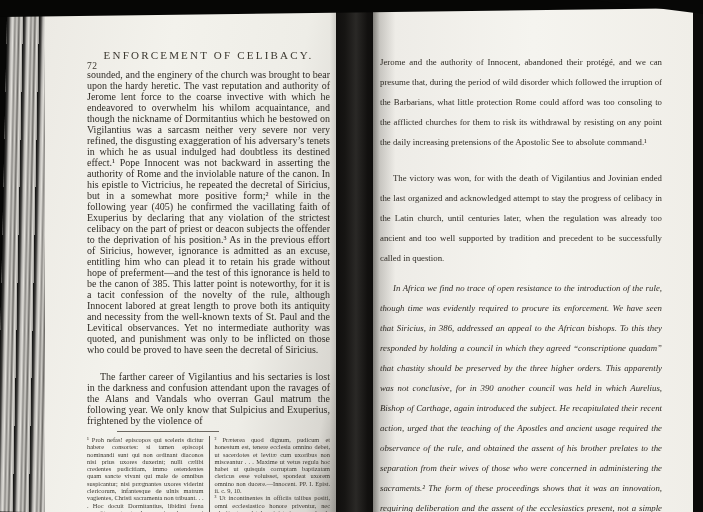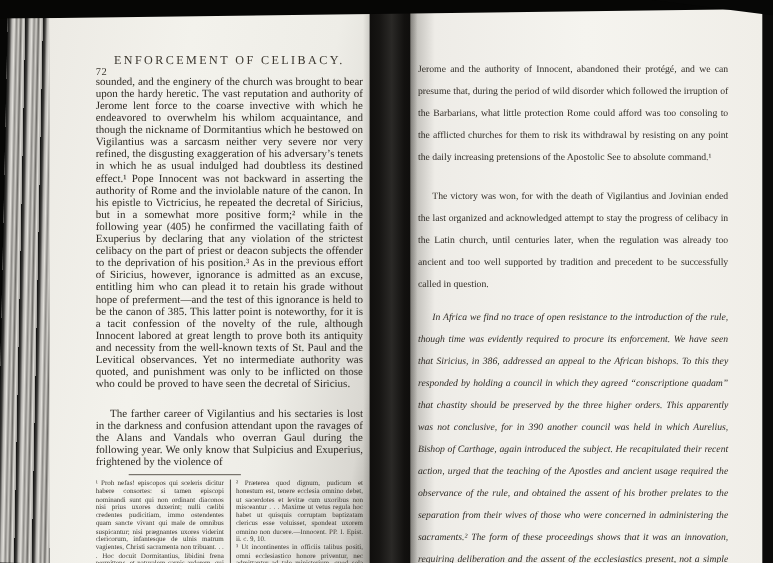--- a/index.html
+++ b/index.html
@@ -66,21 +66,21 @@
 
   <div class="fore-edge-shade"></div>
   <div class="fore-edge"></div>
 
   <div class="page left">
     <div class="header">
       <span class="pagenum pos-left">72</span>
       <span class="running-title">ENFORCEMENT OF CELIBACY.</span>
     </div>
     <p class="body-par">sounded, and the enginery of the church was brought to bear upon the hardy heretic.  The vast reputation and authority of Jerome lent force to the coarse invective with which he endeavored to overwhelm his whilom acquaintance, and though the nickname of Dormitantius which he bestowed on Vigilantius was a sarcasm neither very severe nor very refined, the disgusting exaggeration of his adversary’s tenets in which he as usual indulged had doubtless its destined effect.¹ Pope Innocent was not backward in asserting the authority of Rome and the inviolable nature of the canon.  In his epistle to Victricius, he repeated the decretal of Siricius, but in a somewhat more positive form;² while in the following year (405) he confirmed the vacillating faith of Exuperius by declaring that any violation of the strictest celibacy on the part of priest or deacon subjects the offender to the deprivation of his position.³  As in the previous effort of Siricius, however, ignorance is admitted as an excuse, entitling him who can plead it to retain his grade without hope of preferment—and the test of this ignorance is held to be the canon of 385.  This latter point is noteworthy, for it is a tacit confession of the novelty of the rule, although Innocent labored at great length to prove both its antiquity and necessity from the well-known texts of St. Paul and the Levitical observances.  Yet no intermediate authority was quoted, and punishment was only to be inflicted on those who could be proved to have seen the decretal of Siricius.</p>
-    <p class="body-par indent">The farther career of Vigilantius and his sectaries is lost in the darkness and confusion attendant upon the ravages of the Alans and Vandals who overran Gaul during the following year.  We only know that Sulpicius and Exuperius, frightened by the violence of</p>
+    <p class="body-par indent">The farther career of Vigilantius and his sectaries is lost in the darkness and confusion attendant upon the ravages of the Alans and Vandals who overran Gaul matrum the following year.  We only know that Sulpicius and Exuperius, frightened by the violence of</p>
     <div class="fn-rule"></div>
     <div class="footnotes">
       <div class="fn-col">
         <p>¹ Proh nefas! episcopos qui sceleris dicitur habere consortes: si tamen episcopi nominandi sunt qui non ordinant diaconos nisi prius uxores duxerint; nulli cælibi credentes pudicitiam, immo ostendentes quam sancte vivant qui male de omnibus suspicantur; nisi prægnantes uxores viderint clericorum, infantesque de ulnis matrum vagientes, Christi sacramenta non tribuant. . . . Hoc docuit Dormitantius, libidini frena permittens, et naturalem carnis ardorem, qui in adolescentia plerumque fervescit, suis hortatibus duplicans, immo extinguens coitu feminarum, ut nihil sit quo distamus a porcis, etc.—Hieron. adv. Vigilant. c. 2.</p>
       </div>
       <div class="fn-col second">
         <p>² Præterea quod dignum, pudicum et honestum est, tenere ecclesia omnino debet, ut sacerdotes et levitæ cum uxoribus non misceantur . . . Maxime ut vetus regula hoc habet ut quisquis corruptam baptizatam clericus esse voluisset, spondeat uxorem omnino non ducere.—Innocent. PP. I. Epist. ii. c. 9, 10.</p>
         <p>³ Ut incontinentes in officiis talibus positi, omni ecclesiastico honore priventur, nec admittantur ad tale ministerium, quod sola continentia oportet impleri.—As for those who could be proved to have seen the epistle of Siricius—“illi sunt modis omnibus submovendi.”—Innocent. PP. I. Epist. iii. c. 1.</p>
       </div>
     </div>

